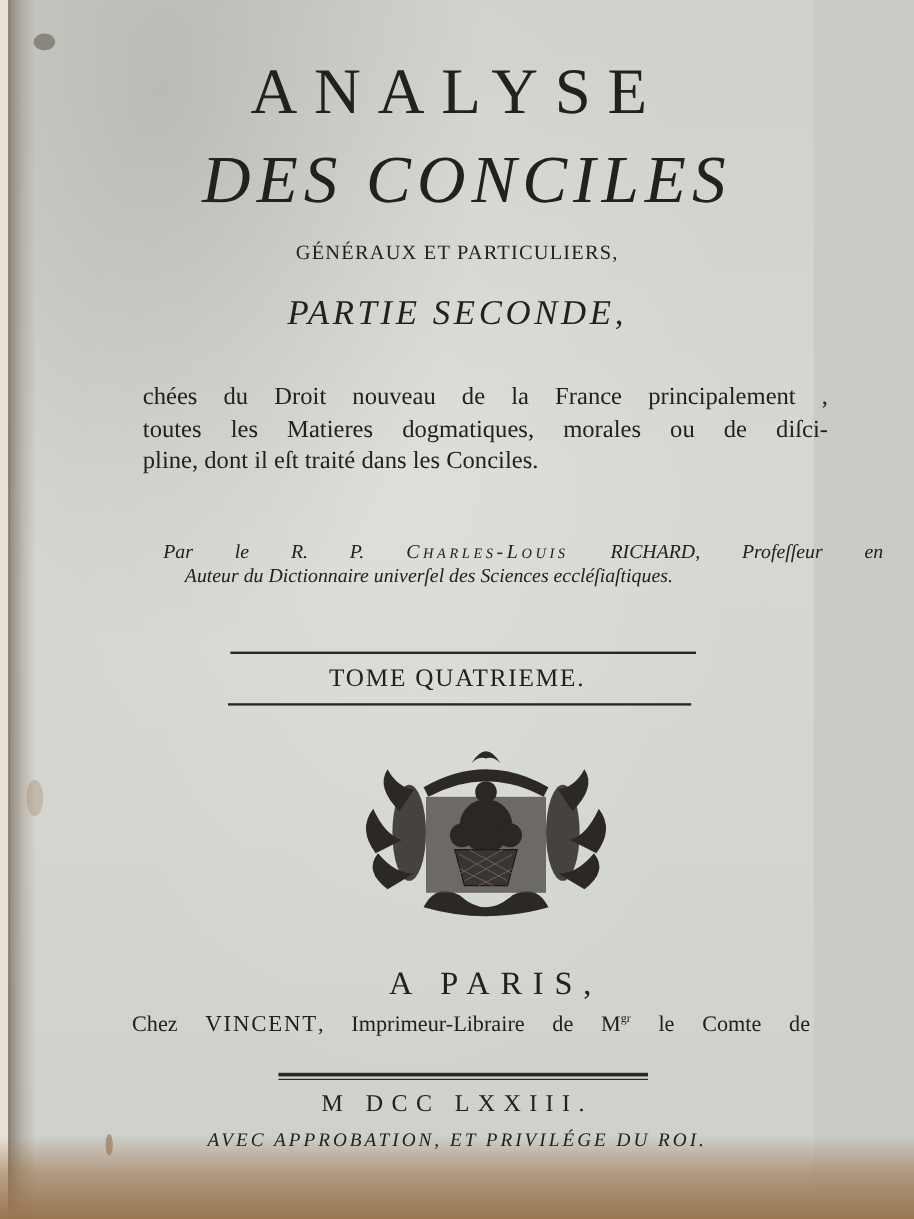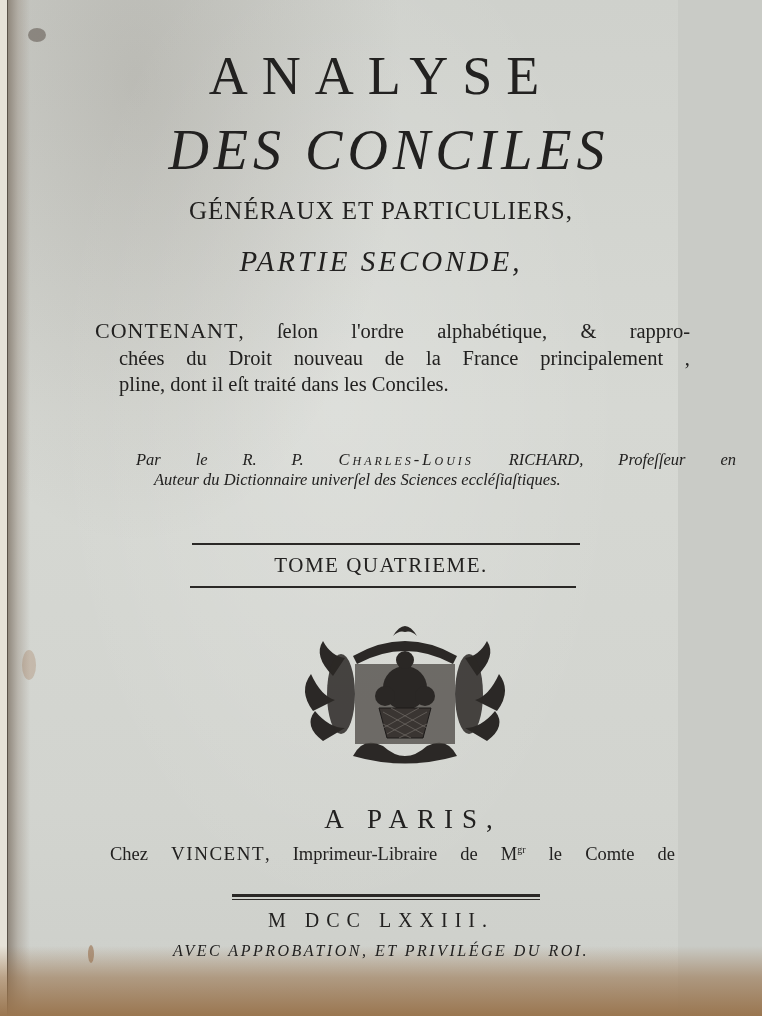--- a/index.html
+++ b/index.html
@@ -29,21 +29,21 @@
     position:absolute; left:0; bottom:0; width:762px; height:70px;
     background:linear-gradient(180deg,rgba(160,120,80,0) 0%,rgba(150,110,70,0.55) 45%,#9a7650 100%);
   }
   .stain-spot {
     position:absolute; border-radius:50%;
     background:rgba(150,100,60,0.35);
   }
   .line { position:absolute; left:0; width:762px; text-align:center; white-space:nowrap; }
   .title1 { top:46px; font-size:54px; letter-spacing:14px; font-weight:normal; line-height:60px; }
   .title2 { top:118px; font-size:56px; font-style:italic; letter-spacing:5px; line-height:64px; left:8px; }
-  .title3 { top:196px; font-size:25px; letter-spacing:1px; line-height:30px; }
+  .title3 { top:196px; font-size:17px; letter-spacing:1px; line-height:30px; }
   .title4 { top:244px; font-size:29px; font-style:italic; letter-spacing:3px; line-height:34px; }
   .para {
     position:absolute; left:95px; width:595px; top:318px;
     font-size:20.5px; line-height:26.5px; text-align:justify;
   }
   .para .l { display:block; white-space:nowrap; text-align:justify; text-align-last:justify; }
   .para .ind { padding-left:24px; }
   .para .last { text-align-last:left; }
   .caps { letter-spacing:1px; font-size:22px; }
   .author {
@@ -75,22 +75,22 @@
   <div class="stain-spot" style="left:88px;top:945px;width:6px;height:18px;background:rgba(140,90,50,0.5);"></div>
   <div class="stain-spot" style="left:22px;top:650px;width:14px;height:30px;background:rgba(150,100,60,0.25);"></div>
   <div class="stain-bottom"></div>
 
   <div class="line title1">ANALYSE</div>
   <div class="line title2">DES CONCILES</div>
   <div class="line title3">GÉNÉRAUX ET PARTICULIERS,</div>
   <div class="line title4">PARTIE SECONDE,</div>
 
   <div class="para">
-    <span class="l"><span class="caps">CONTENANT</span><span>, ſelon l'ordre alphabétique, &amp; rappro-</span></span>
     <span class="l ind">chées du Droit nouveau de la France principalement ,</span>
+    <span class="l ind">toutes les Matieres dogmatiques, morales ou de diſci-</span>
     <span class="l ind last">pline, dont il eſt traité dans les Conciles.</span>
   </div>
 
   <div class="author">
     <span class="l"><span>Par le R. P. </span><span class="sc">Charles-Louis</span><span> RICHARD</span><span>, Profeſſeur en</span></span>
     <span class="l ind last">Auteur du Dictionnaire univerſel des Sciences eccléſiaſtiques.</span>
   </div>
 
   <div class="rule" style="left:192px;top:543px;width:388px;"></div>
   <div class="line tome">TOME QUATRIEME.</div>

